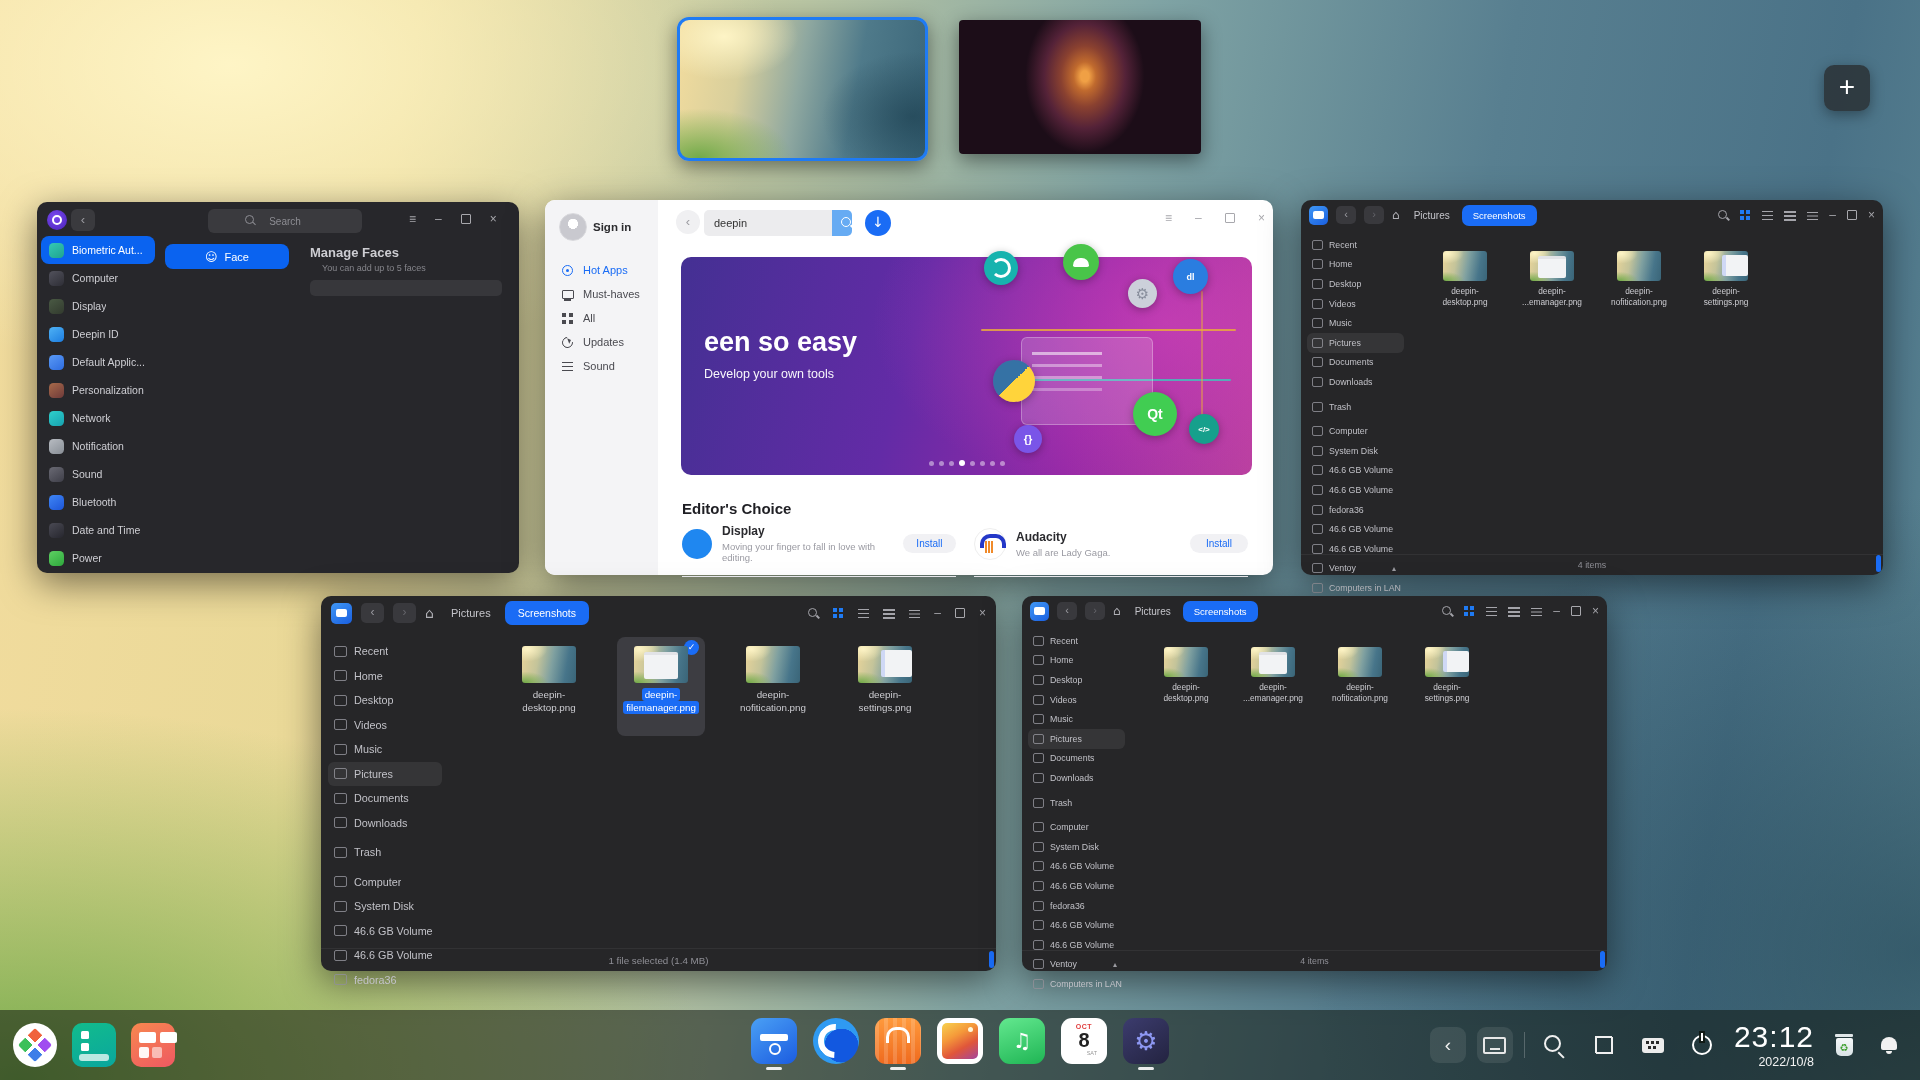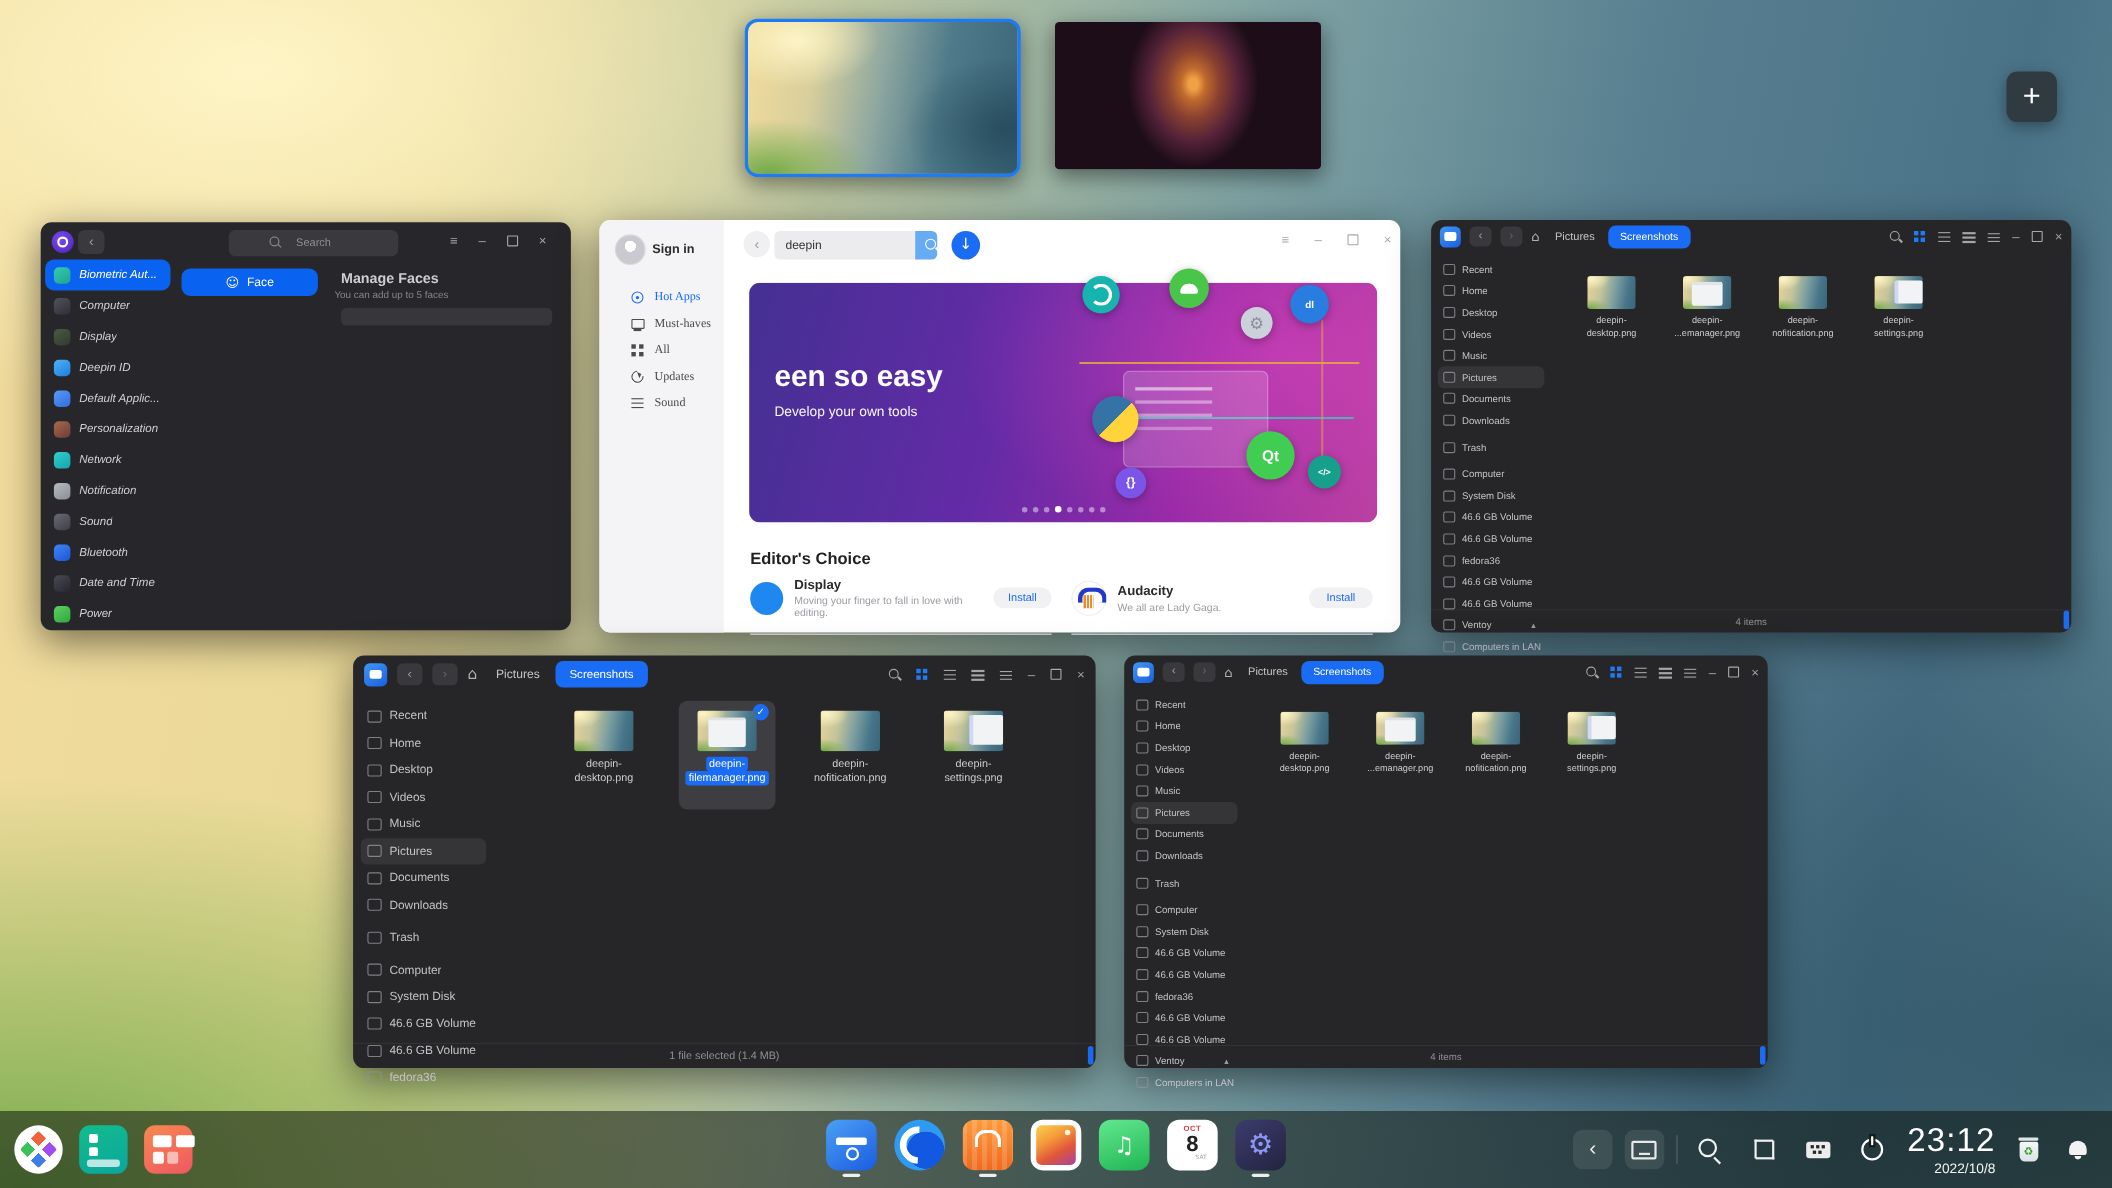--- a/index.html
+++ b/index.html
@@ -41,34 +41,34 @@
   .st-back{position:absolute;left:34px;top:7px;width:24px;height:22px;background:#3a3a3e;border-radius:6px;color:#9a9aa0;font-size:13px;line-height:21px;text-align:center;}
   .st-search{position:absolute;left:171px;top:7px;width:150px;height:22px;background:#3a3a3e;border:none;border-radius:6px;color:#8d8d93;font-size:10px;text-align:center;font-family:inherit;}
   .st-search::placeholder{color:#8d8d93;}
   .st-searchico{position:absolute;left:calc(50% - 33px);top:13px;width:7px;height:7px;border:1.4px solid #8d8d93;border-radius:50%;}
   .st-searchico::after{content:"";position:absolute;left:6px;top:7px;width:4px;height:1.4px;background:#8d8d93;transform:rotate(45deg);}
   .st-ctls{position:absolute;top:11px;left:372px;display:flex;gap:19px;align-items:center;}
   .st-side{position:absolute;left:0;top:34px;width:122px;}
   .st-item{display:flex;align-items:center;gap:8px;height:28px;padding-left:8px;margin:0 4px;border-radius:8px;font-size:10.5px;color:#cfcfd4;}
   .st-item.selected{background:#0a63f0;color:#fff;}
   .st-sico{flex:0 0 15px;width:15px;height:15px;border-radius:4.5px;}
-  .st-slabel{white-space:nowrap;overflow:hidden;text-overflow:ellipsis;font-style:italic;}
+  .st-slabel{white-space:nowrap;overflow:hidden;text-overflow:ellipsis;}
   .st-face{position:absolute;left:128px;top:42px;width:124px;height:25px;border-radius:8px;background:#0a63f0;color:#fff;display:flex;align-items:center;justify-content:center;gap:7px;font-size:11px;}
   .st-face .smiley{font-size:12px;}
   .st-h1{position:absolute;left:273px;top:43px;font-size:13px;font-weight:bold;color:#cdcdd2;}
-  .st-h2{position:absolute;left:267px;top:61px;font-size:9px;color:#85858b;}
+  .st-h2{position:absolute;left:285px;top:61px;font-size:9px;color:#85858b;}
   .st-bar{position:absolute;left:273px;top:78px;width:192px;height:16px;background:#37373b;border-radius:5px;}
 
   
   .as-win{left:545px;top:200px;width:728px;height:375px;background:#fff;color:#333;}
   .as-side{position:absolute;left:0;top:0;bottom:0;width:113px;background:#f4f4f6;border-radius:10px 0 0 10px;}
   .as-avatar{position:absolute;left:14px;top:13px;width:26px;height:26px;border-radius:50%;background:radial-gradient(circle at 50% 38%,#fff 0 24%,#c9c9cf 25%);border:1px solid #d8d8dc;}
   .as-signin{position:absolute;left:48px;top:21px;font-size:11.5px;font-weight:bold;color:#2b2b2e;}
   .as-nav{position:absolute;left:0;top:58px;width:113px;}
-  .as-nitem{display:flex;align-items:center;gap:9px;height:24px;padding-left:28px;font-size:11px;color:#4a4a50;font-family:Liberation Serif, serif;}
+  .as-nitem{display:flex;align-items:center;gap:9px;height:24px;padding-left:16px;font-size:11px;color:#4a4a50;}
   .as-nitem.active{color:#1a6cf5;}
   .nico{position:relative;width:13px;height:13px;flex:0 0 13px;}
   .nico.hot::before{content:"";position:absolute;inset:1px;border:1.5px solid currentColor;border-radius:50%;}
   .nico.hot::after{content:"";position:absolute;left:5px;top:5px;width:3px;height:3px;background:currentColor;border-radius:50%;}
   .nico.monitor::before{content:"";position:absolute;left:1px;top:2px;width:10px;height:7px;border:1.5px solid currentColor;border-radius:1px;}
   .nico.monitor::after{content:"";position:absolute;left:3px;bottom:0;width:7px;height:1.5px;background:currentColor;}
   .nico.grid::before{content:"";position:absolute;left:1px;top:1px;width:4px;height:4px;background:currentColor;box-shadow:7px 0 0 currentColor,0 7px 0 currentColor,7px 7px 0 currentColor;}
   .nico.update::before{content:"";position:absolute;inset:1px;border:1.5px solid currentColor;border-radius:50%;border-top-color:transparent;transform:rotate(40deg);}
   .nico.update::after{content:"";position:absolute;right:0;top:1px;width:0;height:0;border:3px solid transparent;border-left-color:currentColor;transform:rotate(-20deg);}
   .nico.manage::before{content:"";position:absolute;left:1px;top:2px;width:11px;height:1.6px;background:currentColor;box-shadow:0 4px 0 currentColor,0 8px 0 currentColor;}

